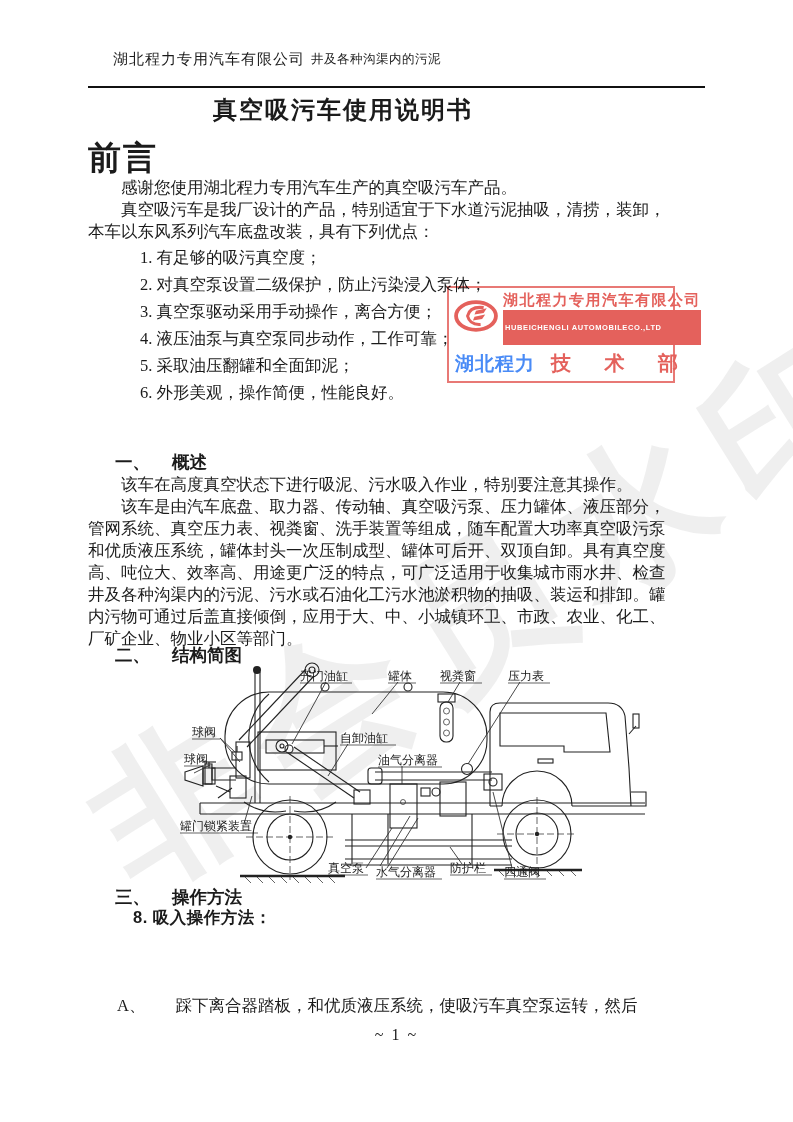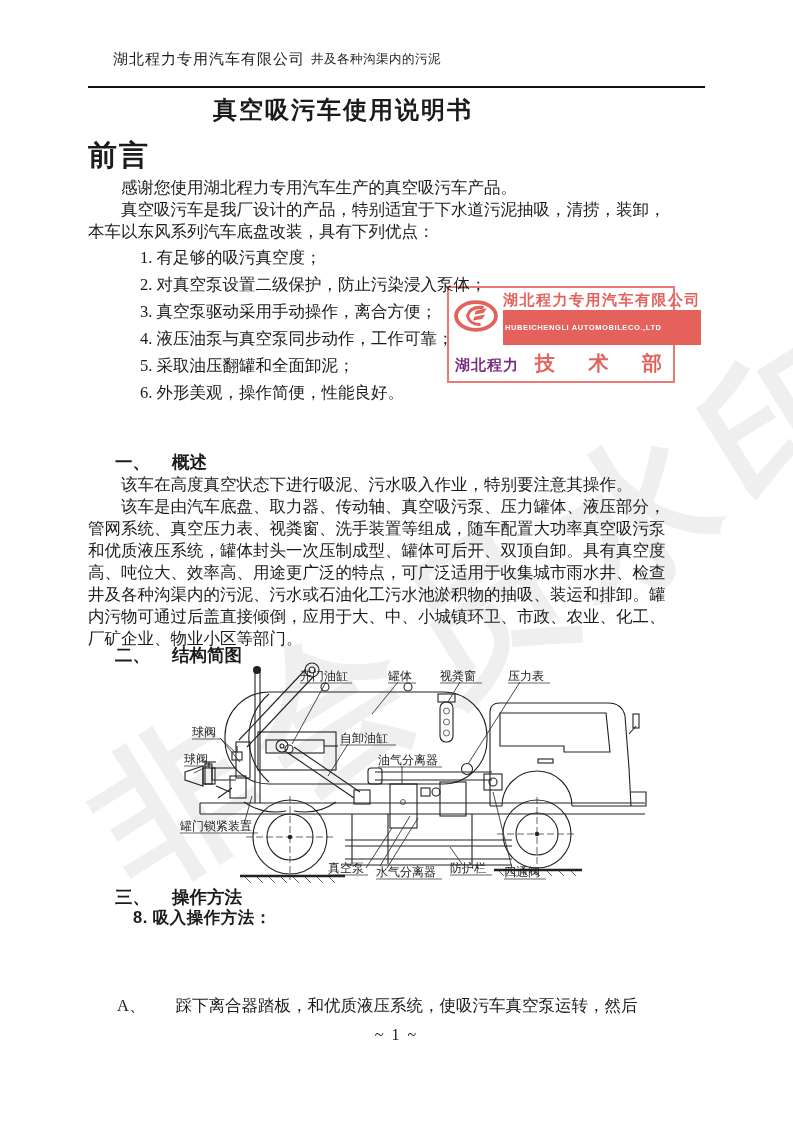--- a/index.html
+++ b/index.html
@@ -27,21 +27,21 @@
   .hdr .se{font-size:12.5px;letter-spacing:.5px;padding-bottom:1px;}
   .hrule{left:88px;top:86px;width:617px;height:0;border-top:2px solid #111;}
   .doc-title{
     left:0;top:94px;width:686px;text-align:center;
     font-family:"Liberation Sans","DejaVu Sans",sans-serif;
     font-size:24px;font-weight:bold;letter-spacing:2px;
   }
   .preface-h{
     left:88px;top:136px;
     font-family:"Liberation Sans","DejaVu Sans",sans-serif;
-    font-size:29px;font-weight:bold;letter-spacing:2px;
+    font-size:33px;font-weight:bold;letter-spacing:2px;
   }
   .lines{white-space:pre-line;font-size:16.5px;line-height:22px;width:620px;}
   .adv{line-height:27px;padding-left:52px;width:560px;}
   .sec-h{
     display:flex;align-items:baseline;gap:22px;
     font-family:"Liberation Sans","DejaVu Sans",sans-serif;
     font-size:17.5px;font-weight:bold;
   }
   .sub-h{
     font-family:"Liberation Sans","DejaVu Sans",sans-serif;
@@ -56,21 +56,21 @@
     box-sizing:border-box;padding:3px 4px 2px 4px;
     mix-blend-mode:multiply;opacity:.93;
     font-family:"Liberation Sans","DejaVu Sans",sans-serif;
     pointer-events:none;
   }
   .stamp .row1{display:flex;align-items:center;gap:4px;}
   .stamp .r1col{flex:1;}
   .stamp .cn{color:#e2554f;font-weight:bold;font-size:15px;letter-spacing:1.5px;white-space:nowrap;line-height:18px;}
   .stamp .enbar{background:#e2554f;color:#fff;font-size:7.5px;font-weight:bold;letter-spacing:.6px;padding:13px 2px;margin-top:1px;white-space:nowrap;}
   .stamp .row2{display:flex;align-items:baseline;margin-top:5px;padding-left:2px;}
-  .stamp .brand{color:#701a75;font-weight:bold;font-size:15px;letter-spacing:1px;white-space:nowrap;}
+  .stamp .brand{color:#3b82f6;font-weight:bold;font-size:19px;letter-spacing:1px;white-space:nowrap;}
   .stamp .dept{color:#e2554f;font-weight:bold;font-size:20px;letter-spacing:14px;margin-left:16px;white-space:nowrap;}
   svg text{font-family:"Liberation Sans","DejaVu Sans",sans-serif;font-size:12px;fill:#1b1b1b;}
   svg .ln{stroke:#222;fill:none;stroke-width:1.1;}
   svg .thin{stroke:#222;fill:none;stroke-width:.7;}
   svg .thick{stroke:#222;fill:none;stroke-width:2.4;}
   svg .lead{stroke:#333;fill:none;stroke-width:.9;}
 </style>
 </head>
 <body>
 

